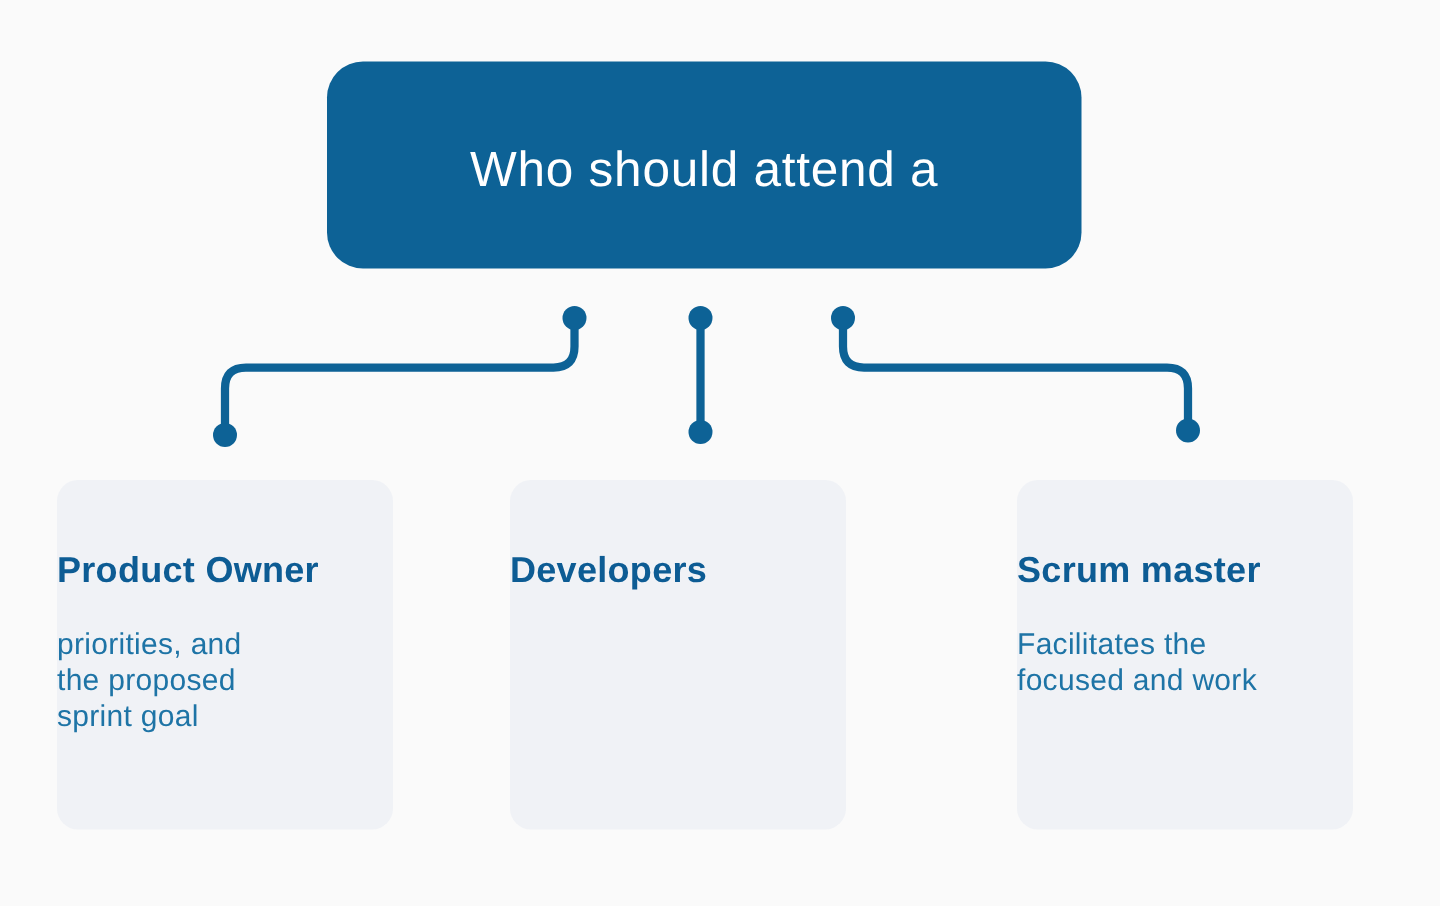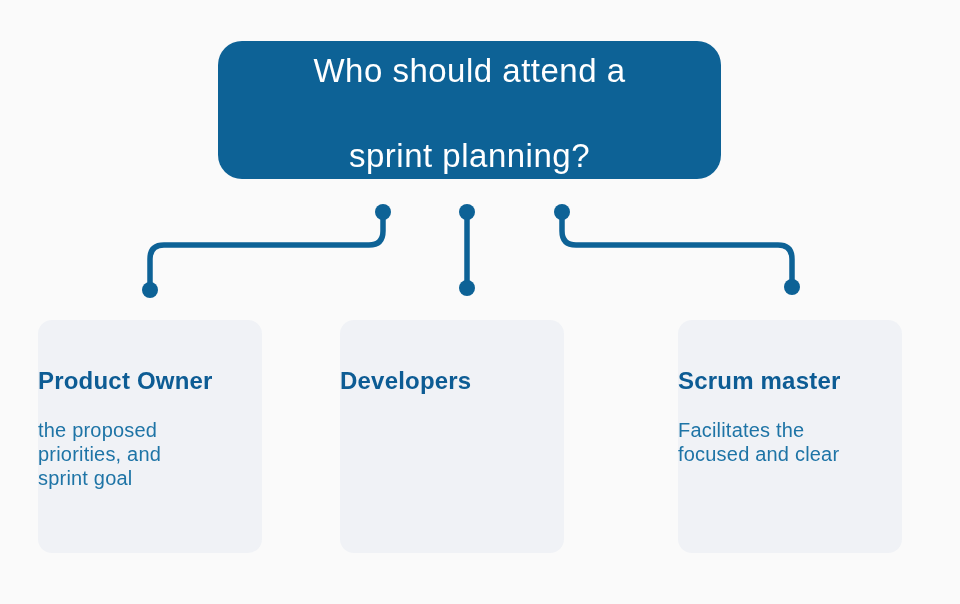--- a/index.html
+++ b/index.html
@@ -90,37 +90,36 @@
     <circle cx="383" cy="212" r="8"></circle>
     <circle cx="150" cy="290" r="8"></circle>
     <circle cx="467" cy="212" r="8"></circle>
     <circle cx="467" cy="288" r="8"></circle>
     <circle cx="562" cy="212" r="8"></circle>
     <circle cx="792" cy="287" r="8"></circle>
   </svg>
 
   <div class="title-node">
     <div class="title-line">Who should attend a</div>
-    <div class="title-line">sprint planning?</div>
   </div>
 
   <section class="card card-1">
     <h2>Product Owner</h2>
     <div class="card-body">
+      <span>priorities, and</span>
       <span>the proposed</span>
-      <span>priorities, and</span>
       <span>sprint goal</span>
     </div>
   </section>
 
   <section class="card card-2">
     <h2>Developers</h2>
   </section>
 
   <section class="card card-3">
     <h2>Scrum master</h2>
     <div class="card-body">
       <span>Facilitates the</span>
-      <span>focused and clear</span>
+      <span>focused and work</span>
     </div>
   </section>
 
 </div>
 
 </body></html>

